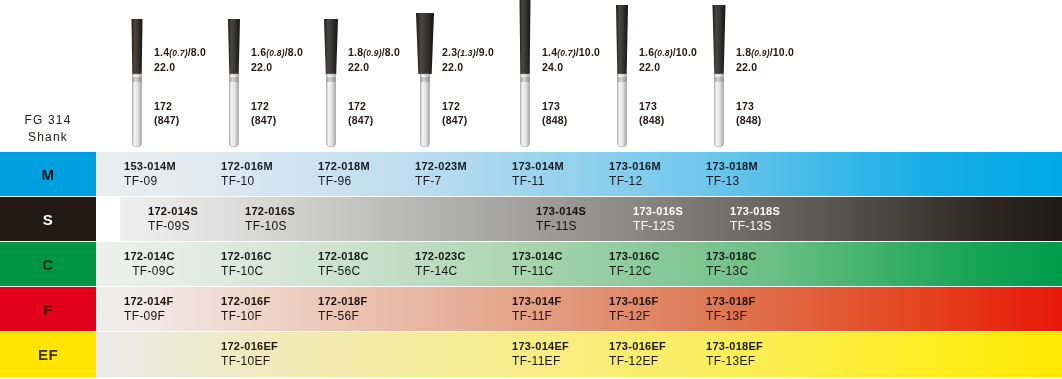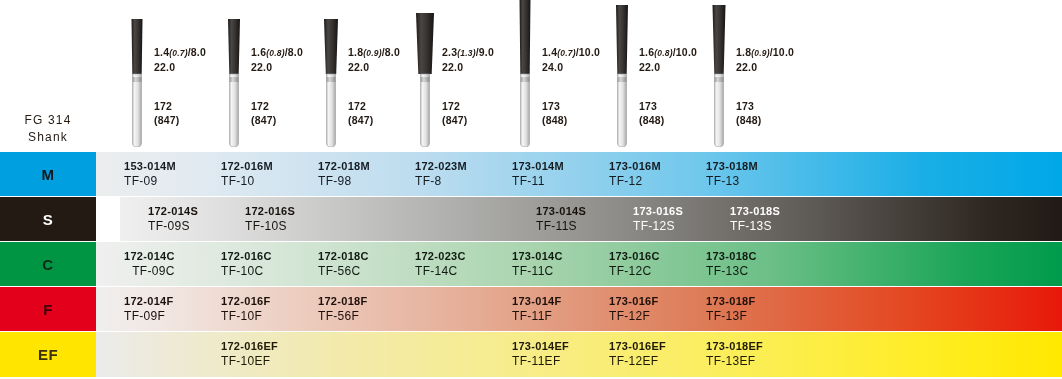--- a/index.html
+++ b/index.html
@@ -350,25 +350,25 @@
           <div class="cell" style="left: 28px;">
             <span class="code">153-014M</span>
             <span class="alt">TF-09</span>
           </div>
           <div class="cell" style="left: 125px;">
             <span class="code">172-016M</span>
             <span class="alt">TF-10</span>
           </div>
           <div class="cell" style="left: 222px;">
             <span class="code">172-018M</span>
-            <span class="alt">TF-98</span>
+            <span class="alt">TF-96</span>
           </div>
           <div class="cell" style="left: 319px;">
             <span class="code">172-023M</span>
-            <span class="alt">TF-8</span>
+            <span class="alt">TF-7</span>
           </div>
           <div class="cell" style="left: 416px;">
             <span class="code">173-014M</span>
             <span class="alt">TF-11</span>
           </div>
           <div class="cell" style="left: 513px;">
             <span class="code">173-016M</span>
             <span class="alt">TF-12</span>
           </div>
           <div class="cell" style="left: 610px;">

